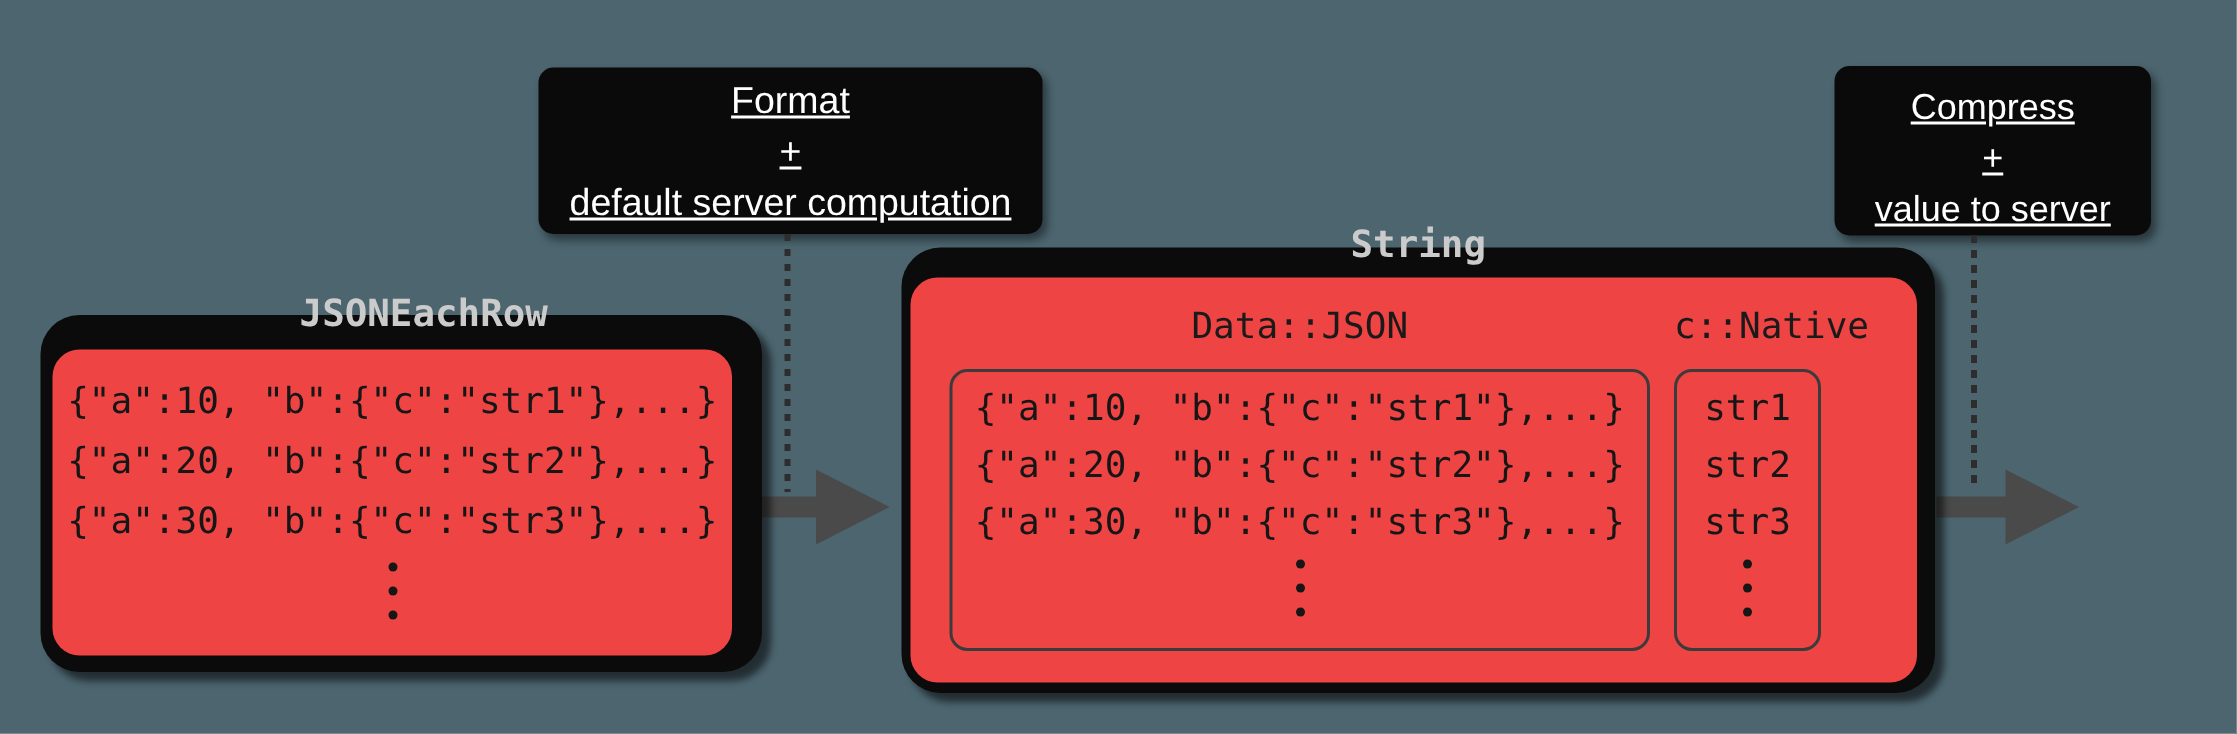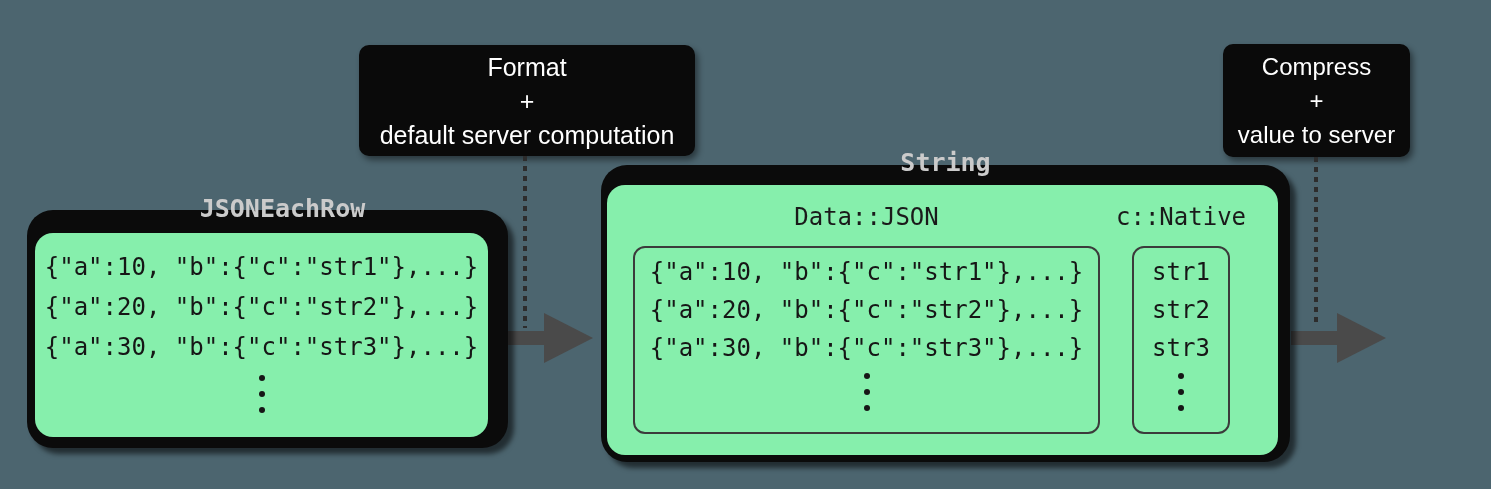--- a/index.html
+++ b/index.html
@@ -16,23 +16,23 @@
     position:absolute;
     background:#0a0a0a;
     color:#ffffff;
     border-radius:10px;
     display:flex;flex-direction:column;
     align-items:center;justify-content:center;
     text-align:center;
     font-family:"Liberation Sans", sans-serif;
     box-shadow:3px 4px 6px rgba(0,0,0,.45);
   }
-  .label-box .line{white-space:nowrap;}
+  .label-box .line{white-space:nowrap;text-decoration:underline;}
   .format-box{left:359px;top:45px;width:336px;height:111px;font-size:25px;line-height:34px;}
-  .compress-box{left:1223px;top:44px;width:187px;height:113px;font-size:24px;line-height:34px;}
+  .compress-box{left:1223px;top:44px;width:211px;height:113px;font-size:24px;line-height:34px;justify-content:flex-end;}
 
   
   .dotted{
     position:absolute;width:4px;
     background-image:repeating-linear-gradient(to bottom,#2d2d2d 0 5px,transparent 5px 10px);
   }
   .dotted-1{left:523px;top:156px;height:172px;}
   .dotted-2{left:1314px;top:157px;height:168px;}
 
   
@@ -44,21 +44,21 @@
   .frame{
     position:absolute;
     background:#0b0b0b;
     border-radius:26px;
     box-shadow:6px 6px 5px rgba(0,0,0,.55);
   }
   .frame-left{left:27px;top:210px;width:481px;height:238px;}
   .frame-native{left:601px;top:165px;width:689px;height:297px;}
   .yellow{
     position:absolute;
-    background:#86efac;
+    background:#ef4444;
     border-radius:18px;
   }
   .frame-left .yellow{left:8px;top:23px;width:453px;height:204px;}
   .frame-native .yellow{left:6px;top:20px;width:671px;height:270px;}
 
   .box-title{
     position:absolute;
     color:#cbcbcb;
     font-weight:bold;
     font-size:25px;
@@ -92,21 +92,21 @@
   .col-header-json{left:26px;width:467px;}
   .col-header-str{left:525px;width:98px;}
   .inner-box{
     position:absolute;top:61px;height:188px;
     border:2px solid #3b3b3b;border-radius:12px;
     box-sizing:border-box;
     display:flex;flex-direction:column;align-items:center;
     padding-top:5px;
   }
   .inner-box-json{left:26px;width:467px;}
-  .inner-box-str{left:525px;width:98px;}
+  .inner-box-str{left:509px;width:98px;}
   .inner-box .vdots{margin-top:6px;}
 </style>
 </head>
 <body>
 
 <div class="canvas">
 
   <div class="label-box format-box">
     <div class="line">Format</div>
     <div class="line">+</div>

